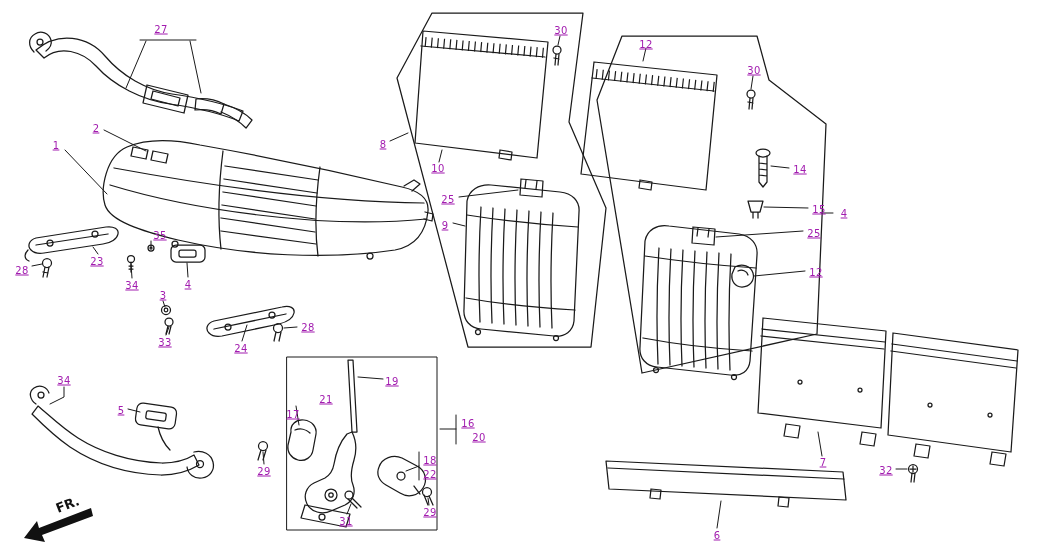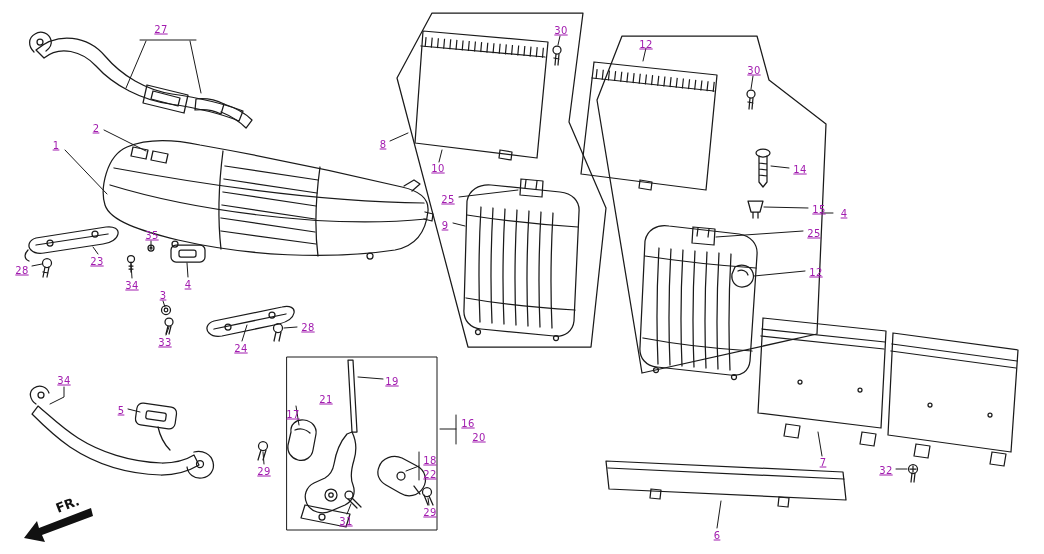--- a/index.html
+++ b/index.html
@@ -241,21 +241,21 @@
       <text x="58" y="513" transform="rotate(-21 58 513)" style="fill:#111;stroke:none;font-family:'DejaVu Sans',sans-serif;font-size:13px;font-weight:bold">FR.</text>
     </g>
   </svg>
 
   <div class="callouts" id="callout-layer">
       <span class="callout" style="left: 161px; top: 29px;">27</span>
       <span class="callout" style="left: 96px; top: 128px;">2</span>
       <span class="callout" style="left: 56px; top: 145px;">1</span>
       <span class="callout" style="left: 22px; top: 270px;">28</span>
       <span class="callout" style="left: 97px; top: 261px;">23</span>
-      <span class="callout" style="left: 152px; top: 235px;">35</span>
+      <span class="callout" style="left: 160px; top: 235px;">35</span>
       <span class="callout" style="left: 132px; top: 285px;">34</span>
       <span class="callout" style="left: 163px; top: 295px;">3</span>
       <span class="callout" style="left: 188px; top: 284px;">4</span>
       <span class="callout" style="left: 165px; top: 342px;">33</span>
       <span class="callout" style="left: 241px; top: 348px;">24</span>
       <span class="callout" style="left: 308px; top: 327px;">28</span>
       <span class="callout" style="left: 64px; top: 380px;">34</span>
       <span class="callout" style="left: 121px; top: 410px;">5</span>
       <span class="callout" style="left: 293px; top: 382px; margin-top: 32px;">17</span>
       <span class="callout" style="left: 293px; top: 399px; margin-left: 33px;">21</span>

